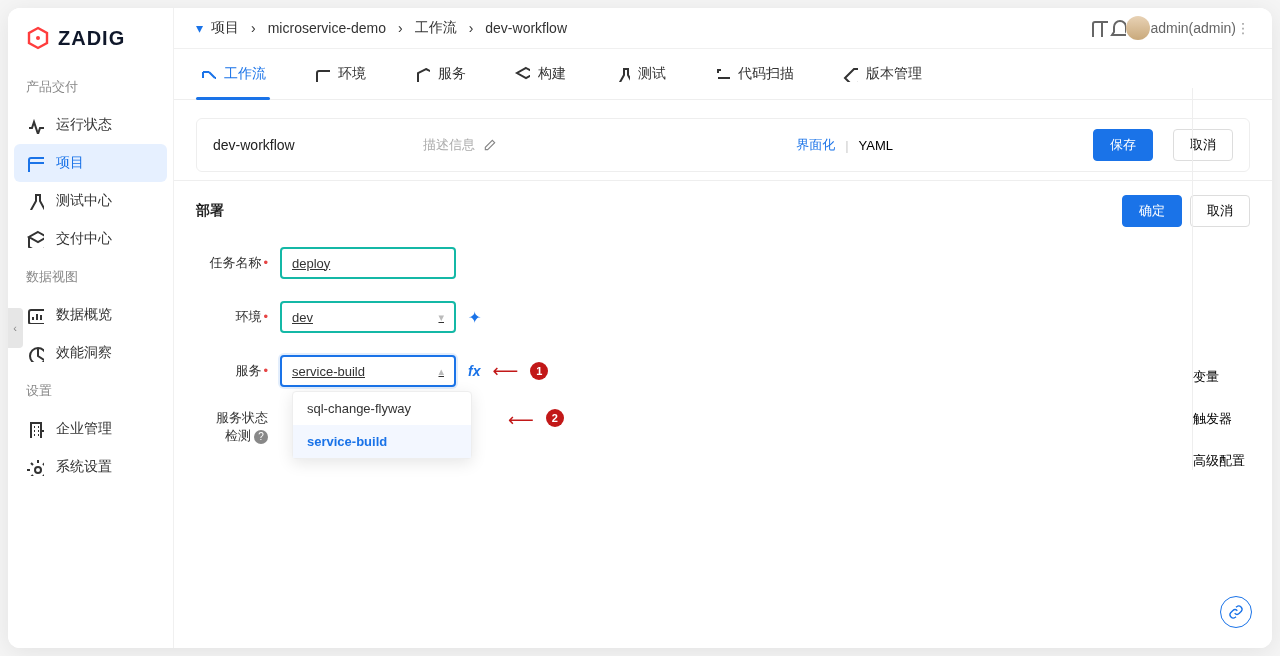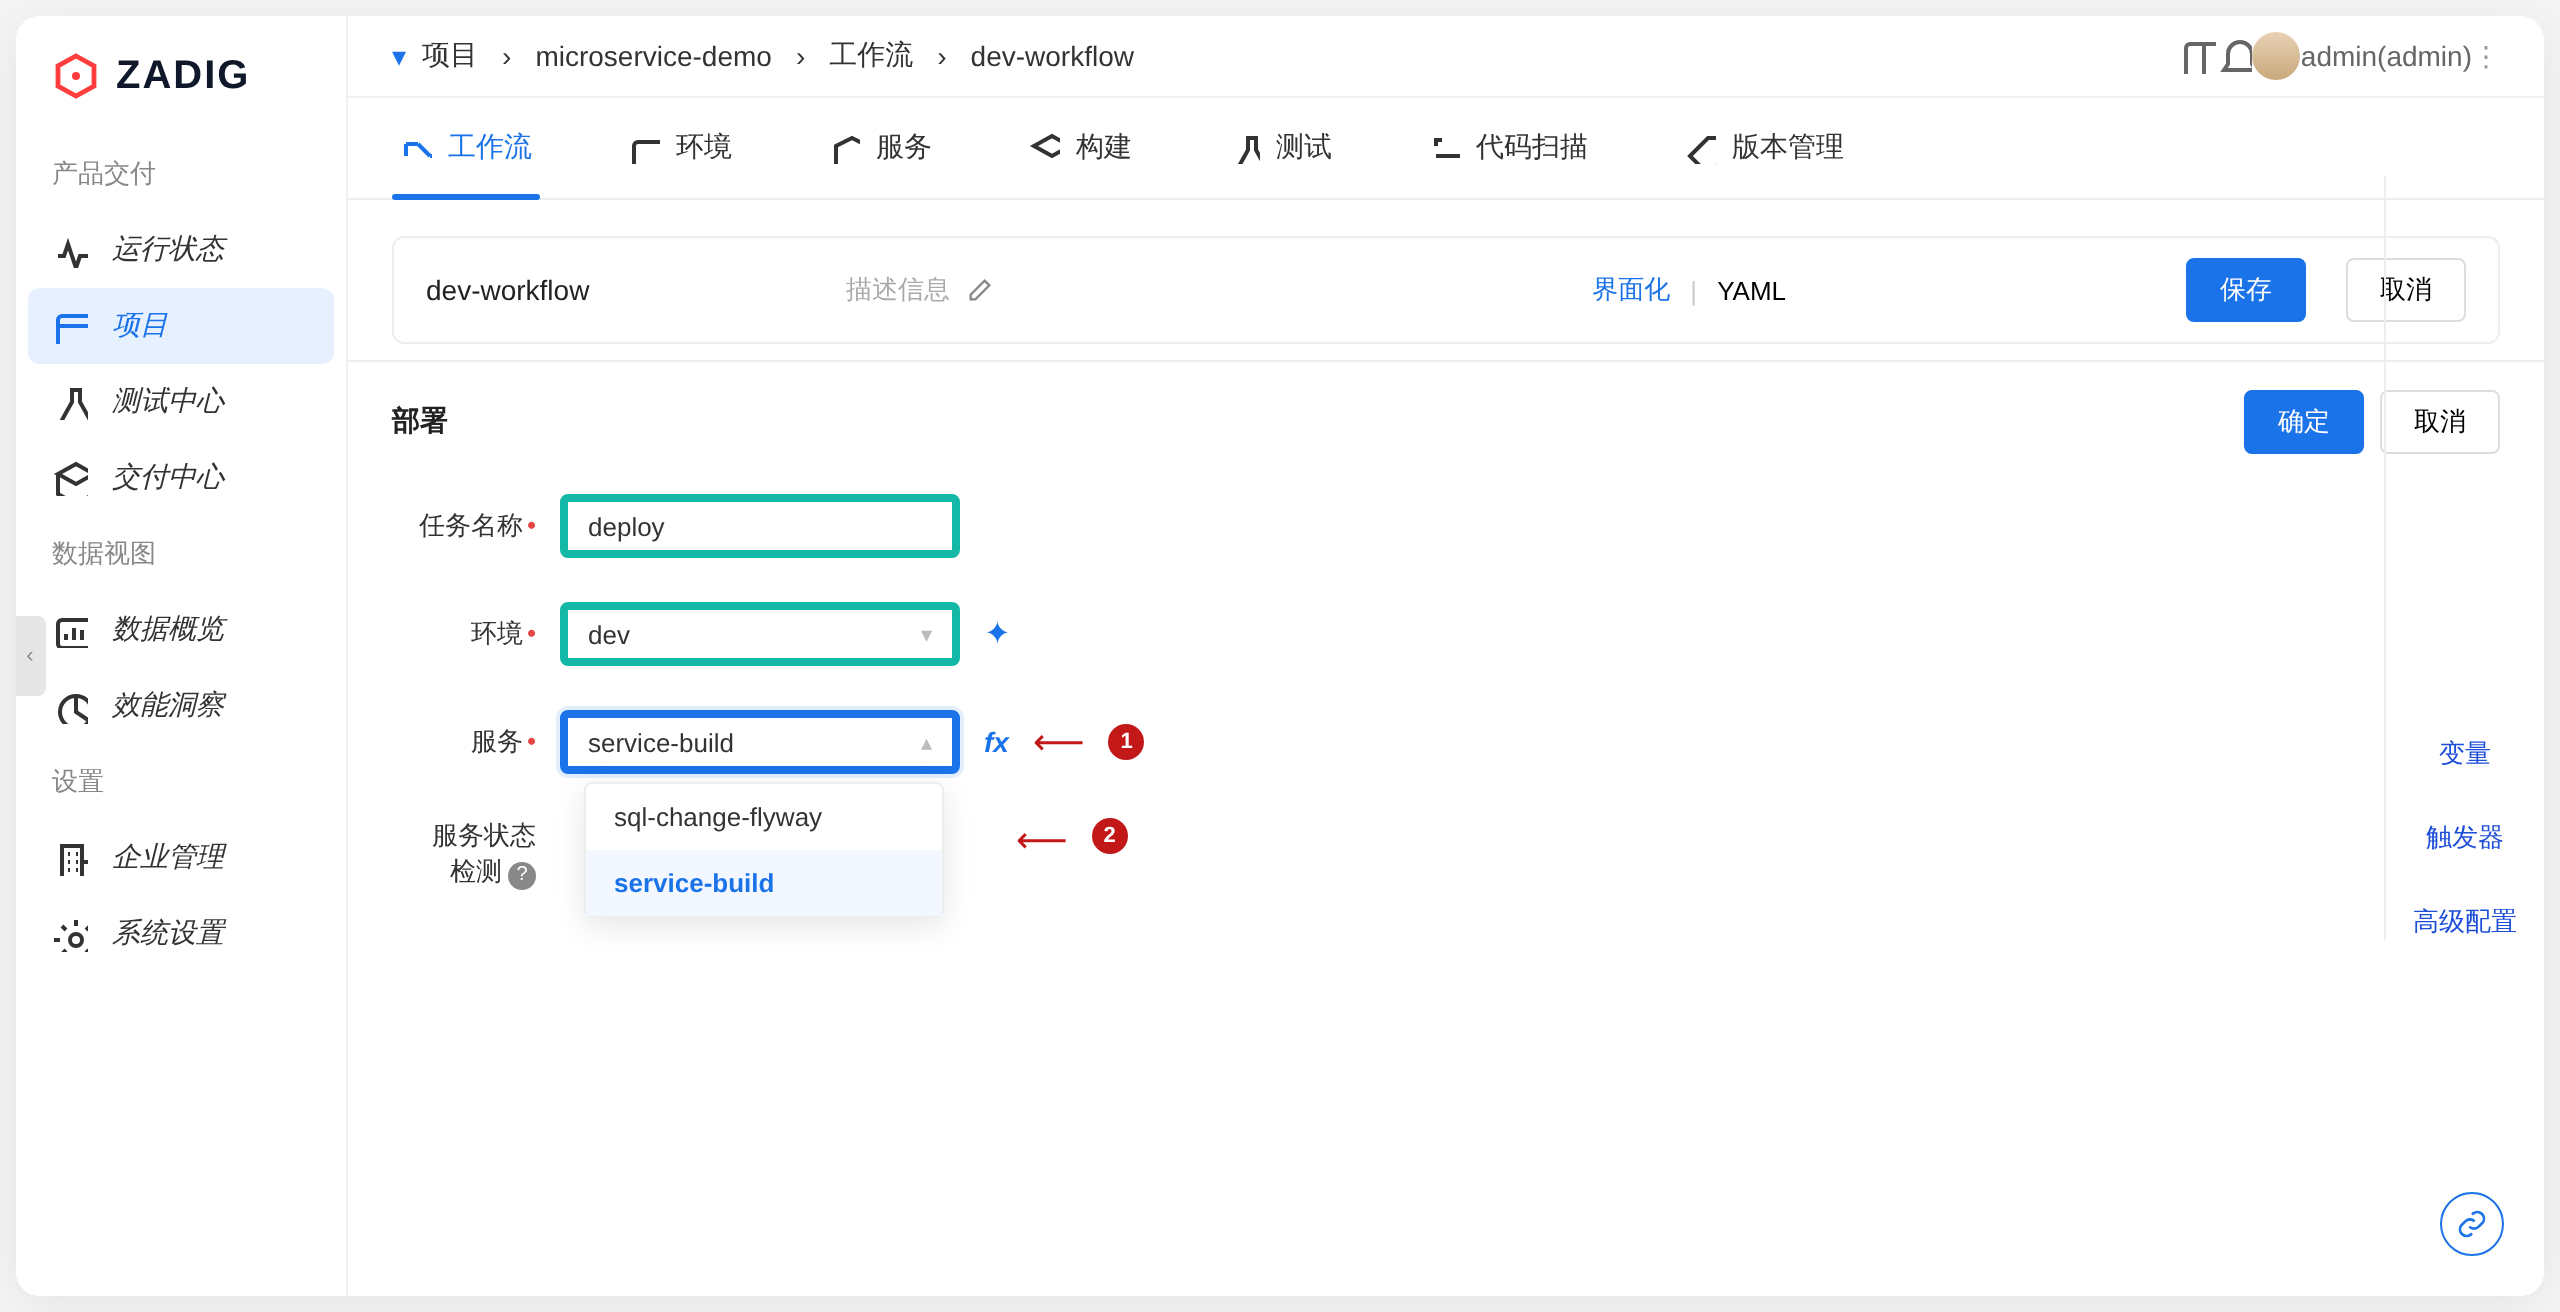--- a/index.html
+++ b/index.html
@@ -3,21 +3,21 @@
 <meta charset="utf-8">
 <style>
 * { margin:0; padding:0; box-sizing:border-box; font-family: -apple-system, BlinkMacSystemFont, "Segoe UI", "PingFang SC", "Microsoft YaHei", sans-serif; }
 body { background:#f5f5f5; padding:8px; }
 .window { width:1264px; height:640px; background:#fff; border-radius:12px; box-shadow:0 4px 24px rgba(0,0,0,.08); overflow:hidden; display:flex; position:relative; }
 .sidebar { width:166px; background:#fff; border-right:1px solid #f0f0f0; padding-top:12px; }
 .logo { display:flex; align-items:center; padding:6px 18px 18px; gap:8px; }
 .logo svg { width:24px; height:24px; }
 .logo-text { font-weight:800; font-size:20px; color:#0f172a; letter-spacing:1px; }
 .s-header { font-size:13px; color:#888; padding:10px 18px; }
-.s-item { display:flex; align-items:center; gap:12px; padding:10px 18px; font-size:14px; color:#333; cursor:pointer;font-style:italic; }
+.s-item { display:flex; align-items:center; gap:12px; padding:10px 18px; font-size:14px; color:#333; cursor:pointer; }
 .s-item.active { background:#e6f0ff; color:#1a73e8; border-radius:6px; margin:0 6px; padding:10px 12px; }
 .s-item svg { width:18px; height:18px; stroke:currentColor; fill:none; stroke-width:2; }
 .main { flex:1; background:#fff; display:flex; flex-direction:column; min-width:0; }
 .topbar { display:flex; align-items:center; padding:8px 22px; font-size:14px; color:#333; border-bottom:1px solid #f0f0f0; gap:4px; }
 .crumb { display:flex; align-items:center; gap:8px; flex:1; }
 .crumb-sep { color:#999; margin:0 4px; }
 .crumb a, .crumb span { color:#333; }
 .top-right { display:flex; align-items:center; color:#666; }
 .top-right svg { width:18px; height:18px; stroke:currentColor; fill:none; stroke-width:2; }
 .avatar { width:24px; height:24px; border-radius:50%; background:linear-gradient(#e8d2b5,#c9a97b); display:inline-block; }
@@ -37,33 +37,33 @@
 .btn.primary { background:#1a73e8; border-color:#1a73e8; color:#fff; }
 .ghost-boxes { display:flex; gap:16px; margin-top:18px; padding:0 120px; }
 .ghost { flex:0 0 180px; height:18px; border:1px dashed #ddd; border-radius:6px; }
 .panel { position:absolute; left:0; right:0; top:80px; bottom:-380px; background:#fff; border-top:1px solid #eee; padding:14px 0; }
 .panel-hd { display:flex; align-items:center; padding:0 22px 12px; }
 .panel-hd h3 { font-size:14px; font-weight:600; color:#222; flex:1; }
 .form { padding:8px 22px; }
 .row { display:flex; align-items:center; gap:12px; margin-bottom:22px; position:relative; }
 .label { width:72px; text-align:right; font-size:13px; color:#333; }
 .req { color:#e64545; margin-left:2px; }
-.input, .select { width:200px; height:32px; border:4px solid #14b8a6; border-radius:4px; padding:0 10px; font-size:13px; color:#333; display:flex; align-items:center; background:#fff; }
+.input, .select { width:176px; height:32px; border:2px solid #14b8a6; border-radius:4px; padding:0 10px; font-size:13px; color:#333; display:flex; align-items:center; background:#fff;text-decoration:underline; }
 .select { justify-content:space-between; }
 .select.focus { border-color:#1a73e8; box-shadow:0 0 0 2px rgba(26,115,232,.12); }
 .chev { color:#bbb; font-size:11px; }
 .fx-icon { color:#1a73e8; font-style:italic; font-size:14px; font-weight:600; }
 .wand { color:#1a73e8; }
 .dropdown { position:absolute; top:36px; left:96px; width:180px; background:#fff; border:1px solid #eee; border-radius:4px; box-shadow:0 4px 16px rgba(0,0,0,.1); z-index:10; }
 .dd-item { padding:9px 14px; font-size:13px; color:#333; cursor:pointer; }
 .dd-item.selected { background:#f3f7ff; color:#1a73e8; font-weight:600; }
 .helpq { display:inline-flex; width:14px; height:14px; border-radius:50%; background:#888; color:#fff; font-size:10px; align-items:center; justify-content:center; margin-left:3px; }
 .arrow { color:#c21818; font-size:18px; display:flex; align-items:center; gap:2px; }
 .badge { width:18px; height:18px; border-radius:50%; background:#c21818; color:#fff; font-size:11px; display:inline-flex; align-items:center; justify-content:center; font-weight:600; }
-.right-rail { position:absolute; right:0; top:80px; width:80px; border-left:1px solid #eee; height:auto; padding-top:280px; display:flex; flex-direction:column; gap:24px; align-items:center; font-size:13px; color:#1d4ed8; }
+.right-rail { position:absolute; right:0; top:80px; width:80px; border-left:1px solid #eee; height:auto; padding-top:280px; display:flex; flex-direction:column; gap:24px; font-size:13px; color:#000000; }
 .right-rail span { cursor:pointer; }
 .link-fab { position:absolute; right:20px; bottom:20px; width:32px; height:32px; border:1px solid #1a73e8; border-radius:50%; display:flex; align-items:center; justify-content:center; color:#1a73e8; }
 .collapse-handle { position:absolute; left:-1px; top:300px; width:16px; height:40px; background:#e6e6e6; border-radius:0 4px 4px 0; display:flex; align-items:center; justify-content:center; color:#888; font-size:11px; }
 </style>
 </head>
 <body>
 
 <div class="window">
   <aside class="sidebar">
     <div class="logo">

